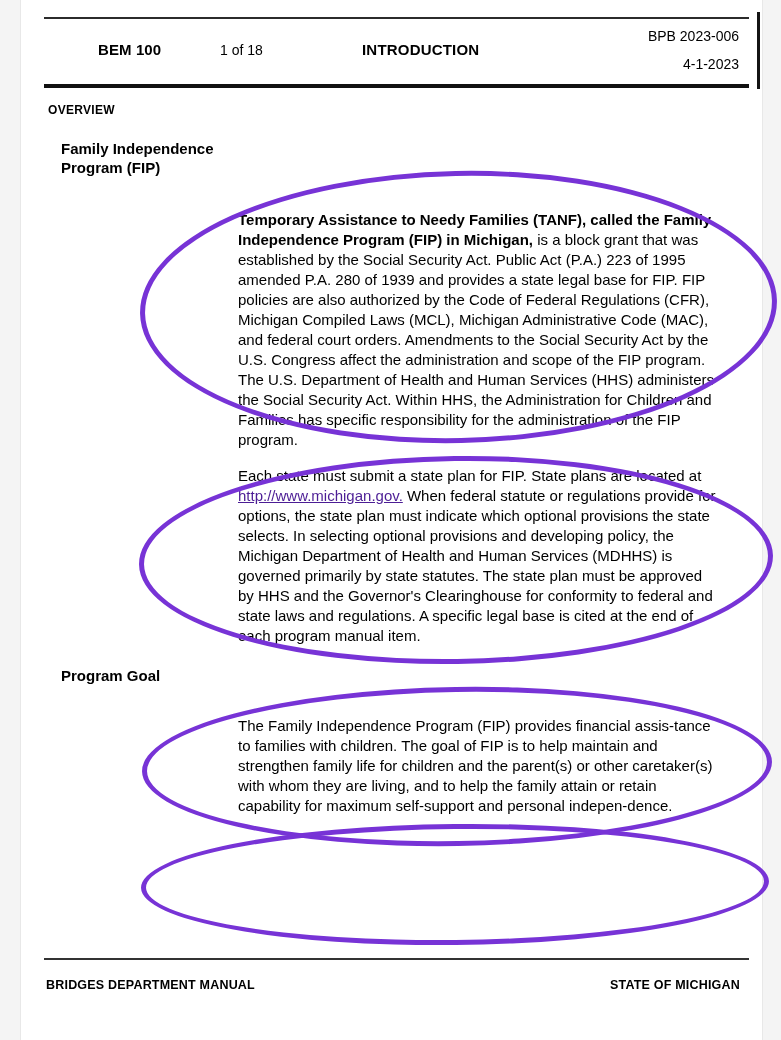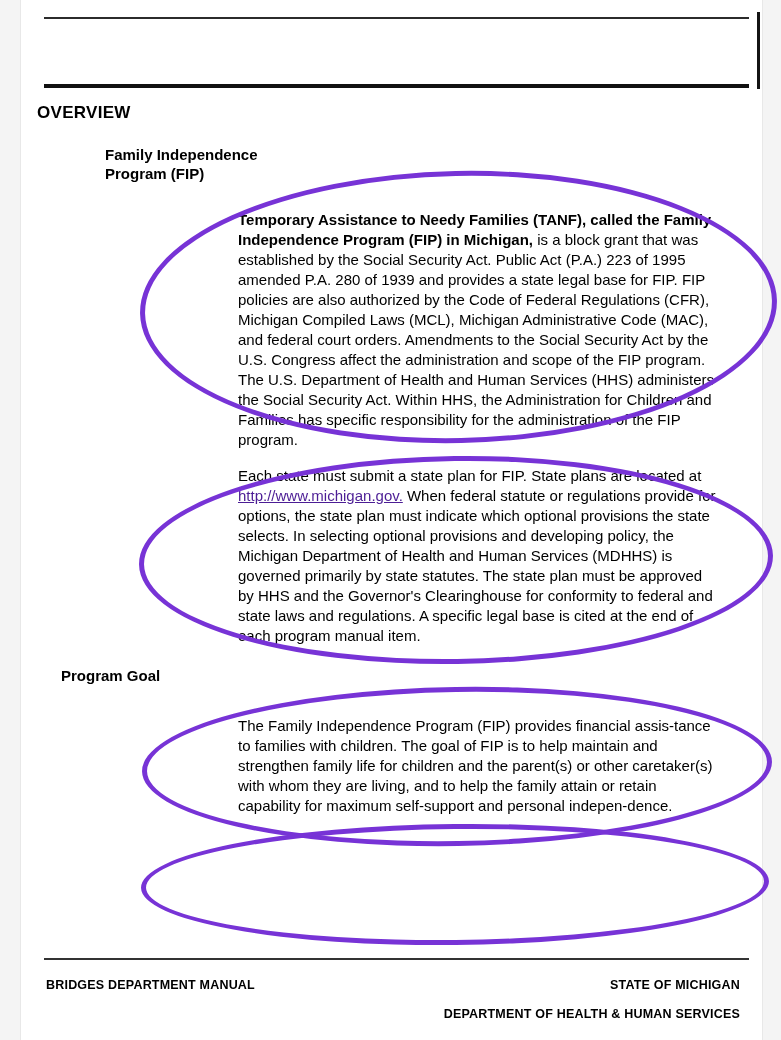--- a/index.html
+++ b/index.html
@@ -84,33 +84,33 @@
   .hdr-date {
     position: absolute;
     right: 10px; top: 28px;
     font-size: 14px;
     text-align: right;
   }
 
   
   .section-title {
     position: absolute;
-    left: 37px; top: 103px;
-    font-size: 17px;
+    left: 48px; top: 103px;
+    font-size: 12px;
     font-weight: bold;
     letter-spacing: .3px;
   }
   .side-label {
     position: absolute;
     font-size: 15px;
     font-weight: bold;
     line-height: 19px;
     width: 170px;
   }
-  .side-fip { left: 61px; top: 145px; margin-left: 44px; }
+  .side-fip { left: 61px; top: 139px; }
   .side-goal { left: 61px; top: 666px; }
 
   .para {
     position: absolute;
     left: 238px;
     width: 484px;
     font-size: 15px;
     line-height: 20px;
     text-align: left;
   }
@@ -173,20 +173,27 @@
 </head>
 <body>
 
 <div class="page">
 
   <div class="gutter-left"></div>
   <div class="gutter-right"></div>
   <div class="scroll-thumb"></div>
 
   <div class="rule-top"></div>
+  <div class="header">
+    <div class="hdr-bem">BEM 100</div>
+    <div class="hdr-page">1 of 18</div>
+    <div class="hdr-title">INTRODUCTION</div>
+    <div class="hdr-bpb">BPB 2023-006</div>
+    <div class="hdr-date">4-1-2023</div>
+  </div>
   <div class="rule-head-bottom"></div>
 
   <div class="section-title">OVERVIEW</div>
 
   <div class="side-label side-fip">Family Independence Program (FIP)</div>
   <div class="side-label side-goal">Program Goal</div>
 
   <div class="para p1"><b>Temporary Assistance to Needy Families (TANF), called the Family Independence Program (FIP) in Michigan,</b><span> is a block grant that was established by the Social Security Act. Public Act (P.A.) 223 of 1995 amended P.A. 280 of 1939 and provides a state legal base for FIP. FIP policies are also authorized by the Code of Federal Regulations (CFR), Michigan Compiled Laws (MCL), Michigan Administrative Code (MAC), and federal court orders. Amendments to the Social Security Act by the U.S. Congress affect the administration and scope of the FIP program. The U.S. Department of Health and Human Services (HHS) administers the Social Security Act. Within HHS, the Administration for Children and Families has specific responsibility for the administration of the FIP program.</span></div>
 
   <div class="para p2"><span>Each state must submit a state plan for FIP. State plans are located at </span><a class="link" href="#">http://www.michigan.gov.</a><span> When federal statute or regulations provide for options, the state plan must indicate which optional provisions the state selects. In selecting optional provisions and developing policy, the Michigan Department of Health and Human Services (MDHHS) is governed primarily by state statutes. The state plan must be approved by HHS and the Governor's Clearinghouse for conformity to federal and state laws and regulations. A specific legal base is cited at the end of each program manual item.</span></div>
@@ -195,15 +202,14 @@
 
 
   <div class="ellipse e1"></div>
   <div class="ellipse e2"></div>
   <div class="ellipse e3"></div>
   <div class="ellipse e4"></div>
 
   <div class="rule-foot"></div>
   <div class="ft-left">BRIDGES DEPARTMENT MANUAL</div>
   <div class="ft-right1">STATE OF MICHIGAN</div>
-  <div class="ft-right2">DEPARTMENT OF HEALTH &amp; HUMAN SERVICES</div>
 
 </div>
 
 </body></html>

